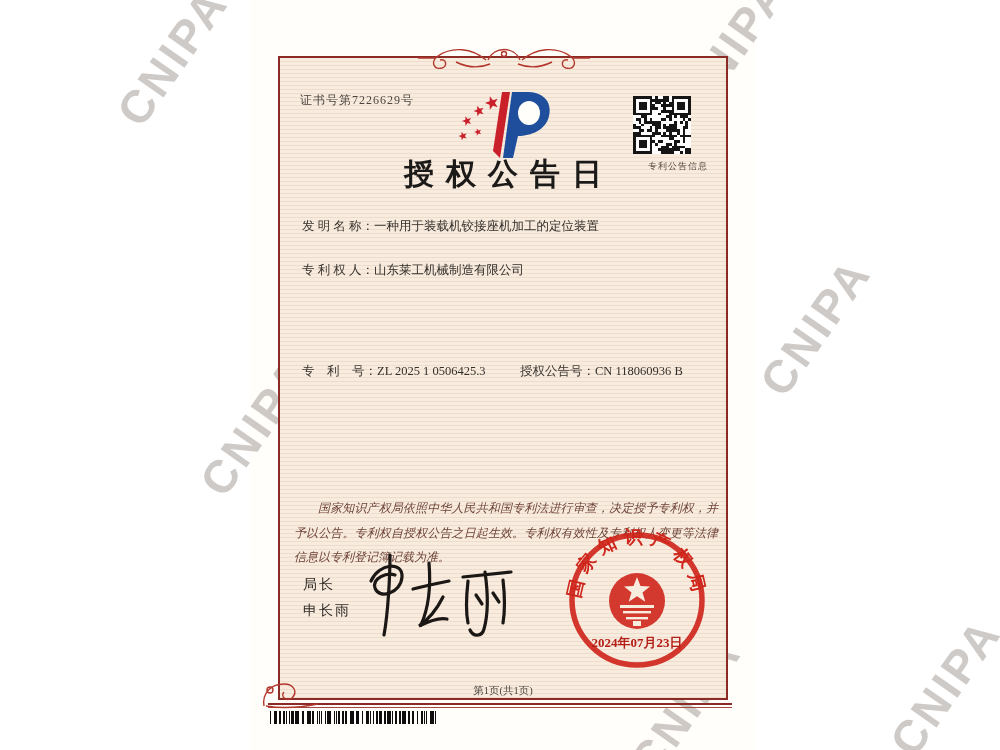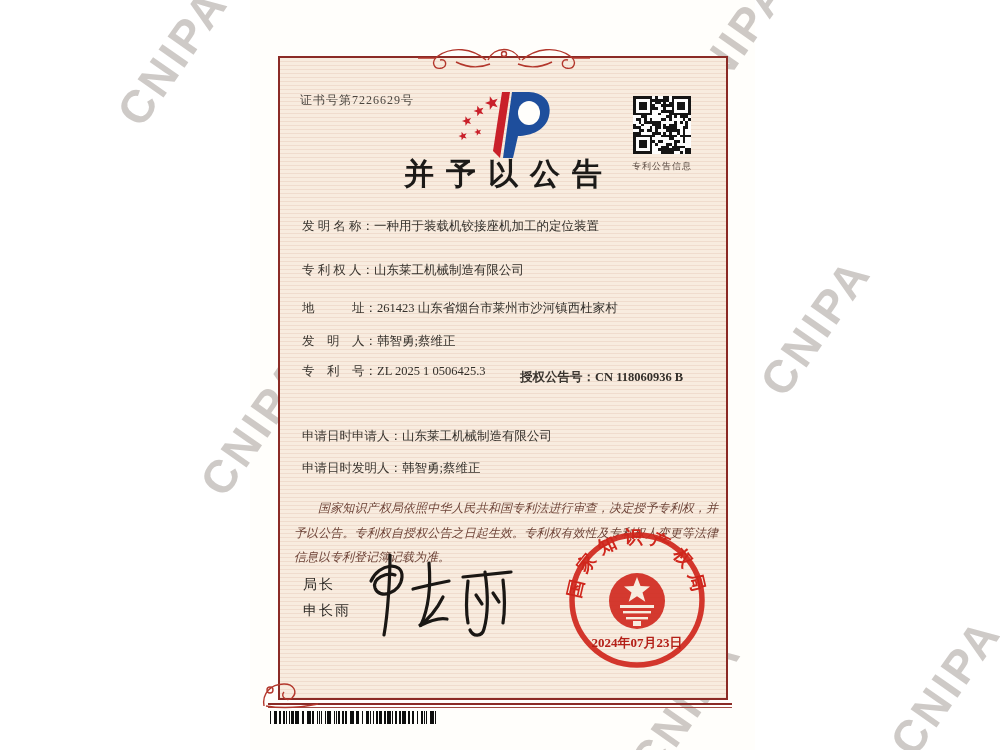--- a/index.html
+++ b/index.html
@@ -12,27 +12,27 @@
   .wm.pink { color:rgba(214,150,138,0.33); }
   .cert-box { position:absolute; left:278px; top:56px; width:450px; height:644px;
         border:2.5px solid #8b2b26; background:#f8ecdf;
         background-image:repeating-linear-gradient(0deg, rgba(221,183,165,0.30) 0px, rgba(221,183,165,0.30) 1px, transparent 1px, transparent 4px); }
   .bottom-line1 { position:absolute; left:268px; top:703px; width:464px; height:2px; background:#8b2b26; }
   .bottom-line2 { position:absolute; left:268px; top:707px; width:464px; height:1px; background:#a04a42; }
   .cert-no { position:absolute; left:300px; top:92px; font-size:12px; color:#4a453f; letter-spacing:1px; }
   .logo { position:absolute; left:452px; top:90px; }
   .qr { position:absolute; left:633px; top:96px; width:58px; height:58px; background:#fdfdfd; }
   .qr i { position:absolute; background:#151515; }
-  .qr-label { position:absolute; left:616px; top:160px; width:92px; text-align:center; font-size:9px; color:#5a4a42; letter-spacing:1px; }
+  .qr-label { position:absolute; left:616px; top:160px; width:92px; text-align:right; font-size:9px; color:#5a4a42; letter-spacing:1px; }
   .title { position:absolute; left:278px; top:154px; width:450px; text-align:center; font-size:30px; font-weight:bold;
         color:#1c1a18; letter-spacing:12px; padding-left:12px; }
   .row { position:absolute; left:302px; width:410px; font-size:12.5px; color:#3a352f; white-space:nowrap; }
   .row .lbl { color:#3a352f; }
   .row .val { color:#332f2a; }
-  .pair-right { position:absolute; left:218px; top:6px; white-space:nowrap;font-weight:bold; }
+  .pair-right { position:absolute; left:218px; top:0; white-space:nowrap; }
   .legal { position:absolute; left:294px; top:496px; width:424px; font-size:12px; line-height:2.05;
         color:#6e4438; font-style:italic; text-align:justify; text-indent:2em; }
   .director-title { position:absolute; left:303px; top:576px; font-size:14px; color:#2e2a26; letter-spacing:2px; }
   .director-name { position:absolute; left:303px; top:602px; font-size:14px; color:#2e2a26; letter-spacing:2px; }
   .signature { position:absolute; left:345px; top:545px; }
   .seal { position:absolute; left:562px; top:525px; }
   .footer-page { position:absolute; left:278px; top:684px; width:450px; text-align:center; font-size:10.5px; color:#4a453f; }
   .barcode { position:absolute; left:270px; top:711px; width:168px; height:13px; }
   .barcode i { position:absolute; top:0; bottom:0; background:#0e0e0e; }
   .ornament-top { position:absolute; left:416px; top:36px; }
@@ -336,48 +336,36 @@
       <i style="left:30.38px;top:55.24px;width:2.76px;height:2.76px"></i>
       <i style="left:33.14px;top:55.24px;width:2.76px;height:2.76px"></i>
       <i style="left:35.90px;top:55.24px;width:2.76px;height:2.76px"></i>
       <i style="left:38.67px;top:55.24px;width:2.76px;height:2.76px"></i>
       <i style="left:46.95px;top:55.24px;width:2.76px;height:2.76px"></i>
       <i style="left:52.48px;top:55.24px;width:2.76px;height:2.76px"></i>
       <i style="left:55.24px;top:55.24px;width:2.76px;height:2.76px"></i>
     </div>
   <span class="qr-label">专利公告信息</span>
 
-  <div class="title">并予以公告</div>
+  <div class="title">授权公告日</div>
 
   <div class="row" style="top:262px;">
     <span class="lbl">专 利 权 人：</span><span class="val">山东莱工机械制造有限公司</span>
   </div>
   <div class="row" style="top:218px;">
     <span class="lbl">发 明 名 称：</span><span class="val">一种用于装载机铰接座机加工的定位装置</span>
   </div>
-  <div class="row" style="top:300px;">
-    <span class="lbl">地　　　址：</span><span class="val">261423 山东省烟台市莱州市沙河镇西杜家村</span>
-  </div>
-  <div class="row" style="top:333px;">
-    <span class="lbl">发　明　人：</span><span class="val">韩智勇;蔡维正</span>
-  </div>
 
   <div class="row" style="top:363px;">
     <span class="lbl">专　利　号：</span><span class="val">ZL 2025 1 0506425.3</span>
     <span class="pair-right">
       <span class="lbl">授权公告号：</span><span class="val">CN 118060936 B</span>
     </span>
   </div>
 
-  <div class="row" style="top:428px;">
-    <span class="lbl">申请日时申请人：</span><span class="val">山东莱工机械制造有限公司</span>
-  </div>
-  <div class="row" style="top:460px;">
-    <span class="lbl">申请日时发明人：</span><span class="val">韩智勇;蔡维正</span>
-  </div>
 
   <p class="legal">国家知识产权局依照中华人民共和国专利法进行审查，决定授予专利权，并予以公告。专利权自授权公告之日起生效。专利权有效性及专利权人变更等法律信息以专利登记簿记载为准。</p>
 
   <span class="director-title">局长</span>
   <span class="director-name">申长雨</span>
 
   <svg class="signature" width="180" height="105" viewBox="0 0 180 105">
     <g fill="none" stroke="#1a1714" stroke-width="3.2" stroke-linecap="round">
       <path d="M26,36 C34,18 58,16 57,32 C56,48 34,55 30,43 C27,33 42,27 50,30"></path>
       <path d="M45,10 C45,32 43,68 39,90"></path>
@@ -404,20 +392,21 @@
       <circle cx="75" cy="76" r="28" fill="#cf261c" opacity="0.9"></circle>
       <path d="M75,52 l3.5,9 9.5,0.5 -7.5,6 2.8,9.3 -8.3,-5.6 -8.3,5.6 2.8,-9.3 -7.5,-6 9.5,-0.5 Z" fill="#f8ecdf"></path>
       <rect x="58" y="80" width="34" height="3" fill="#f8ecdf"></rect>
       <rect x="61" y="86" width="28" height="2.4" fill="#f8ecdf"></rect>
       <rect x="64" y="92" width="22" height="2.4" fill="#f8ecdf"></rect>
       <rect x="71" y="96" width="8" height="5" fill="#f8ecdf"></rect>
     </g>
     <text x="75" y="122" text-anchor="middle" font-size="13" font-weight="bold" fill="#b42018">2024年07月23日</text>
   </svg>
 
+  <span class="footer-page">第1页(共1页)</span>
   <div class="barcode">
       <i style="left:0px;width:1px"></i>
       <i style="left:4px;width:3px"></i>
       <i style="left:9px;width:2px"></i>
       <i style="left:13px;width:2px"></i>
       <i style="left:16px;width:1px"></i>
       <i style="left:19px;width:1px"></i>
       <i style="left:21px;width:3px"></i>
       <i style="left:25px;width:4px"></i>
       <i style="left:32px;width:2px"></i>

